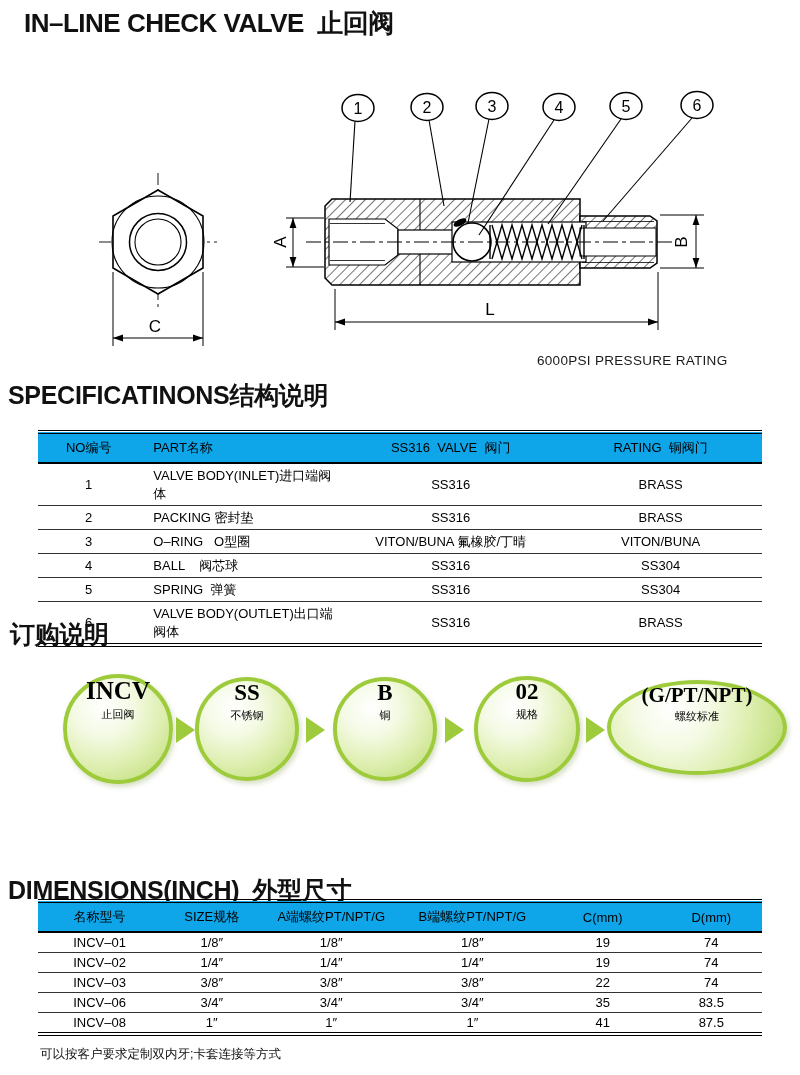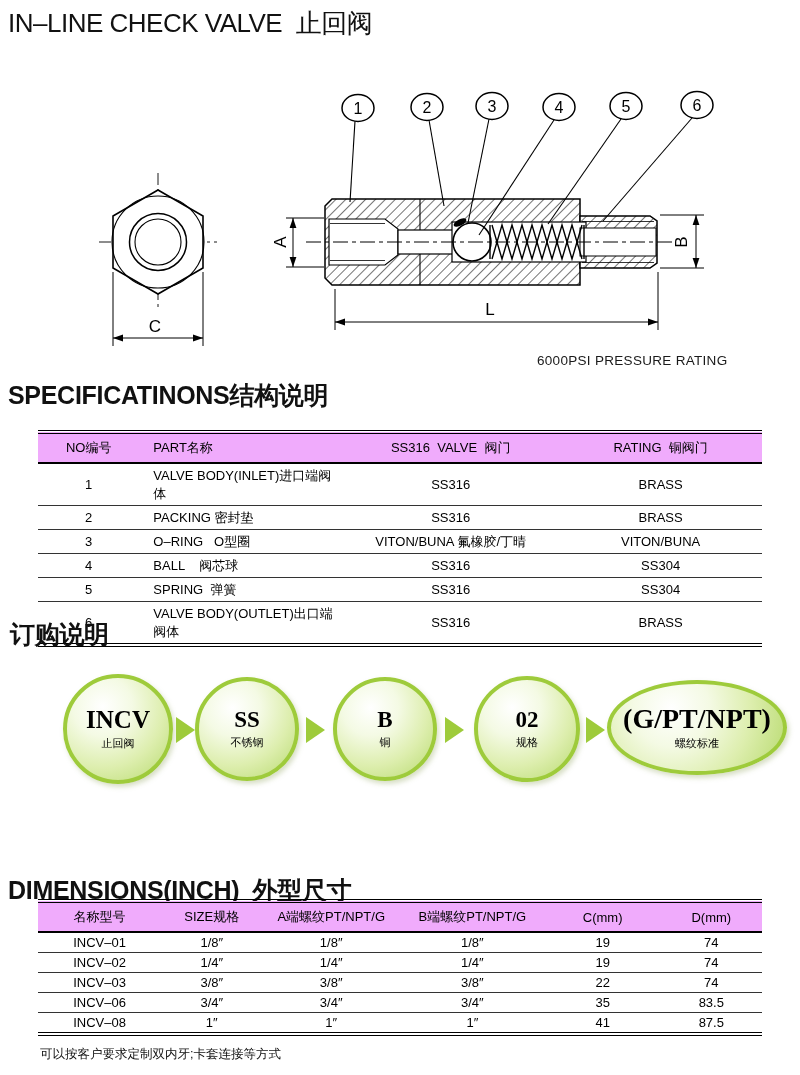--- a/index.html
+++ b/index.html
@@ -3,41 +3,41 @@
 <meta charset="utf-8">
 <style>
   html,body{margin:0;padding:0;}
   body{
     width:800px;height:1075px;position:relative;background:#ffffff;
     font-family:"Liberation Sans","DejaVu Sans",sans-serif;color:#111;
     overflow:hidden;
   }
   .abs{position:absolute;}
   h1.title{
-    left:8px;top:6px;margin:0;font-size:26px;font-weight:normal;
+    left:24px;top:6px;margin:0;font-size:26px;font-weight:bold;
     letter-spacing:-0.5px;white-space:pre;
   }
   h2.sec{
     margin:0;font-size:25px;font-weight:bold;white-space:pre;letter-spacing:-0.3px;
   }
   #spec-heading{left:8px;top:379px;}
   #order-heading{left:10px;top:618px;}
   #dim-heading{left:8px;top:874px;}
   .footer-note{left:40px;top:1046px;font-size:12.5px;}
 
   
   svg.drawing{left:0;top:78px;}
 
   
   .tbl-wrap{left:38px;width:724px;}
   #spec-table-wrap{top:430px;}
   #dim-table-wrap{top:899px;}
   table{border-collapse:collapse;width:100%;font-size:13px;color:#000;
         border-top:4px double #000;border-bottom:4px double #000;}
-  thead th{background:#f0abfc;font-weight:normal;padding:5px 4px;
+  thead th{background:#0ea5e9;font-weight:normal;padding:5px 4px;
            border-bottom:2px solid #000;text-align:center;white-space:pre-wrap;}
   tbody td{padding:2.5px 4px;text-align:center;border-top:1px solid #333;
            white-space:pre-wrap;}
   tbody tr:first-child td{border-top:none;}
   .spec th:nth-child(1){width:14%;}
   .spec th:nth-child(2){width:28%;}
   .spec th:nth-child(3){width:30%;}
   .spec th:nth-child(4){width:28%;}
   .spec th:nth-child(2),.spec td:nth-child(2){text-align:left;padding-left:14px;}
   .dims th:nth-child(1){width:17%;margin-top:40px;}
@@ -47,35 +47,35 @@
   .dims th:nth-child(5){width:16%;}
   .dims th:nth-child(6){width:14%;}
   .dims td{padding:2px 4px;}
 
   
   .order-row{left:0;top:665px;width:800px;height:135px;}
   .step{
     position:absolute;border:4px solid #9ecb3b;border-radius:50%;
     background:radial-gradient(circle at 35% 28%,#ffffff 0%,#f4fae4 30%,#ddeeae 62%,#b7da6e 100%);
     box-shadow:2px 3px 5px rgba(140,160,90,0.35);
-    display:flex;flex-direction:column;align-items:center;justify-content:center;
+    display:flex;flex-direction:column;align-items:center;
     box-sizing:border-box;text-align:center;
   }
   .step .code{
     font-family:"Liberation Serif","DejaVu Serif",serif;font-weight:bold;
     font-size:23px;color:#000;line-height:1.05;
   }
   .step .sub{font-size:11px;margin-top:3px;color:#000;}
   #step-1{left:63px;top:9px;width:110px;height:110px;}
   #step-1 .code{font-size:25px;}
   #step-2{left:195px;top:12px;width:104px;height:104px;}
   #step-3{left:333px;top:12px;width:104px;height:104px;}
   #step-4{left:474px;top:11px;width:106px;height:106px;}
   #step-5{left:607px;top:15px;width:180px;height:95px;}
-  #step-5 .code{font-size:28px;}
+  #step-5 .code{font-size:21px;}
   .flow-arrow{
     position:absolute;width:0;height:0;top:52px;
     border-top:13px solid transparent;border-bottom:13px solid transparent;
     border-left:19px solid #9ecb3b;
   }
   #arrow-1{left:176px;} #arrow-2{left:306px;} #arrow-3{left:445px;} #arrow-4{left:586px;}
 </style>
 </head>
 <body>
 

